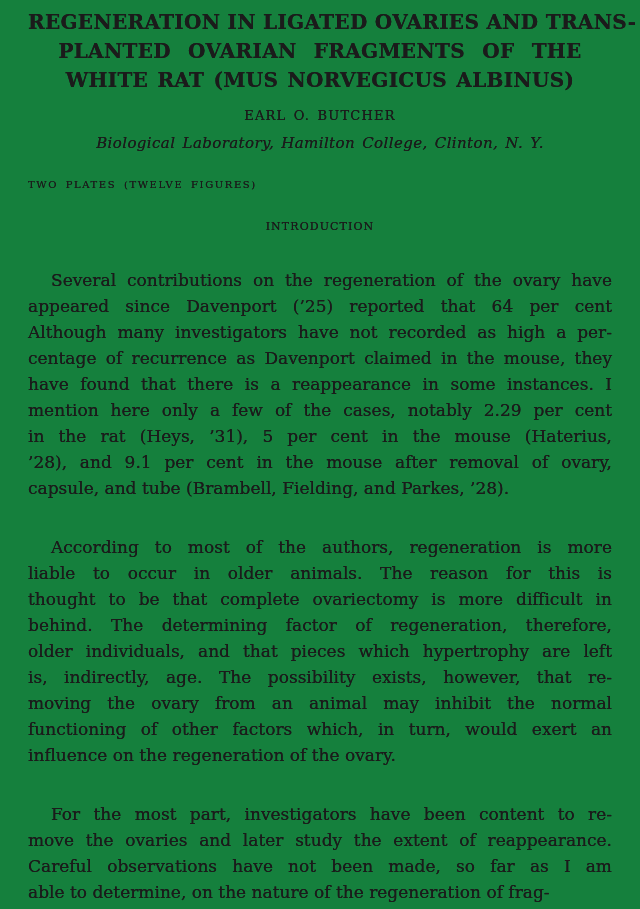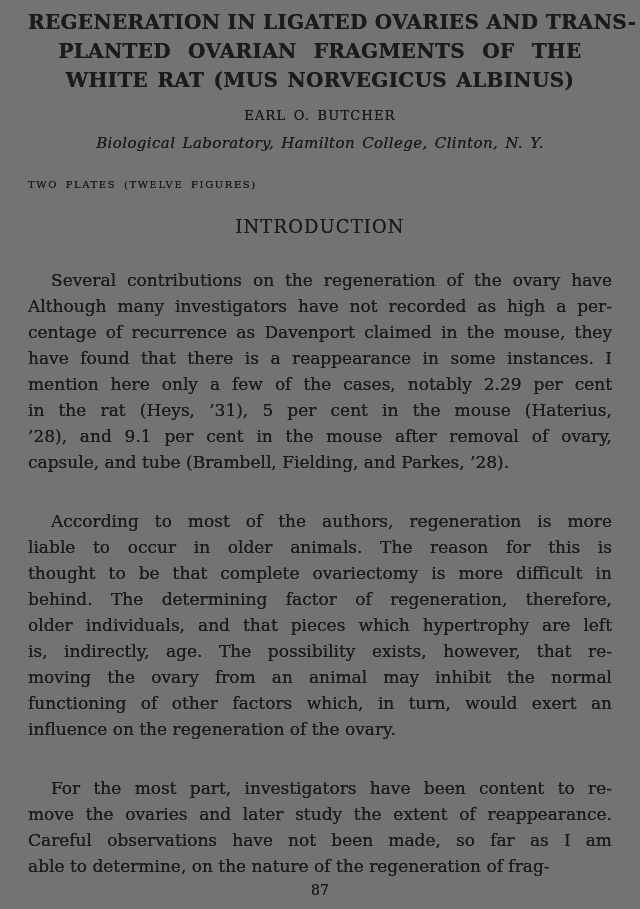--- a/index.html
+++ b/index.html
@@ -5,21 +5,21 @@
   html, body {
     margin: 0;
     padding: 0;
     background: #e8e8e8;
   }
   .page {
     position: relative;
     width: 640px;
     height: 909px;
     margin: 0 auto;
-    background: #737373;
+    background: #15803d;
     color: #1b1b1b;
     font-family: "DejaVu Serif", "Liberation Serif", serif;
     box-sizing: border-box;
     padding: 8px 28px 0 28px;
     overflow: hidden;
     text-shadow: 0 0 0.4px currentColor;
   }
   
   .title {
     text-align: center;
@@ -54,21 +54,21 @@
     margin-top: 26px;
     text-align: left;
     font-size: 10px;
     line-height: 14px;
     letter-spacing: 1.6px;
     word-spacing: 3px;
   }
   .section-heading {
     margin-top: 27px;
     text-align: center;
-    font-size: 18px;
+    font-size: 11px;
     line-height: 15px;
     letter-spacing: 1.1px;
   }
 
   
   .body-text {
     margin-top: 20px;
     font-size: 17px;
     line-height: 26px;
   }
@@ -108,20 +108,21 @@
 
   <div class="plates">TWO PLATES (TWELVE FIGURES)</div>
 
   <div class="section-heading">INTRODUCTION</div>
 
   <div class="body-text">
     <div class="para">
 
         <div class="line">Several contributions on the regeneration of the ovary have</div>
 
+        <div class="line">appeared since Davenport (’25) reported that 64 per cent</div>
 
 
         <div class="line">Although many investigators have not recorded as high a per-</div>
 
         <div class="line">centage of recurrence as Davenport claimed in the mouse, they</div>
 
         <div class="line">have found that there is a reappearance in some instances. I</div>
 
         <div class="line">mention here only a few of the cases, notably 2.29 per cent</div>
 

